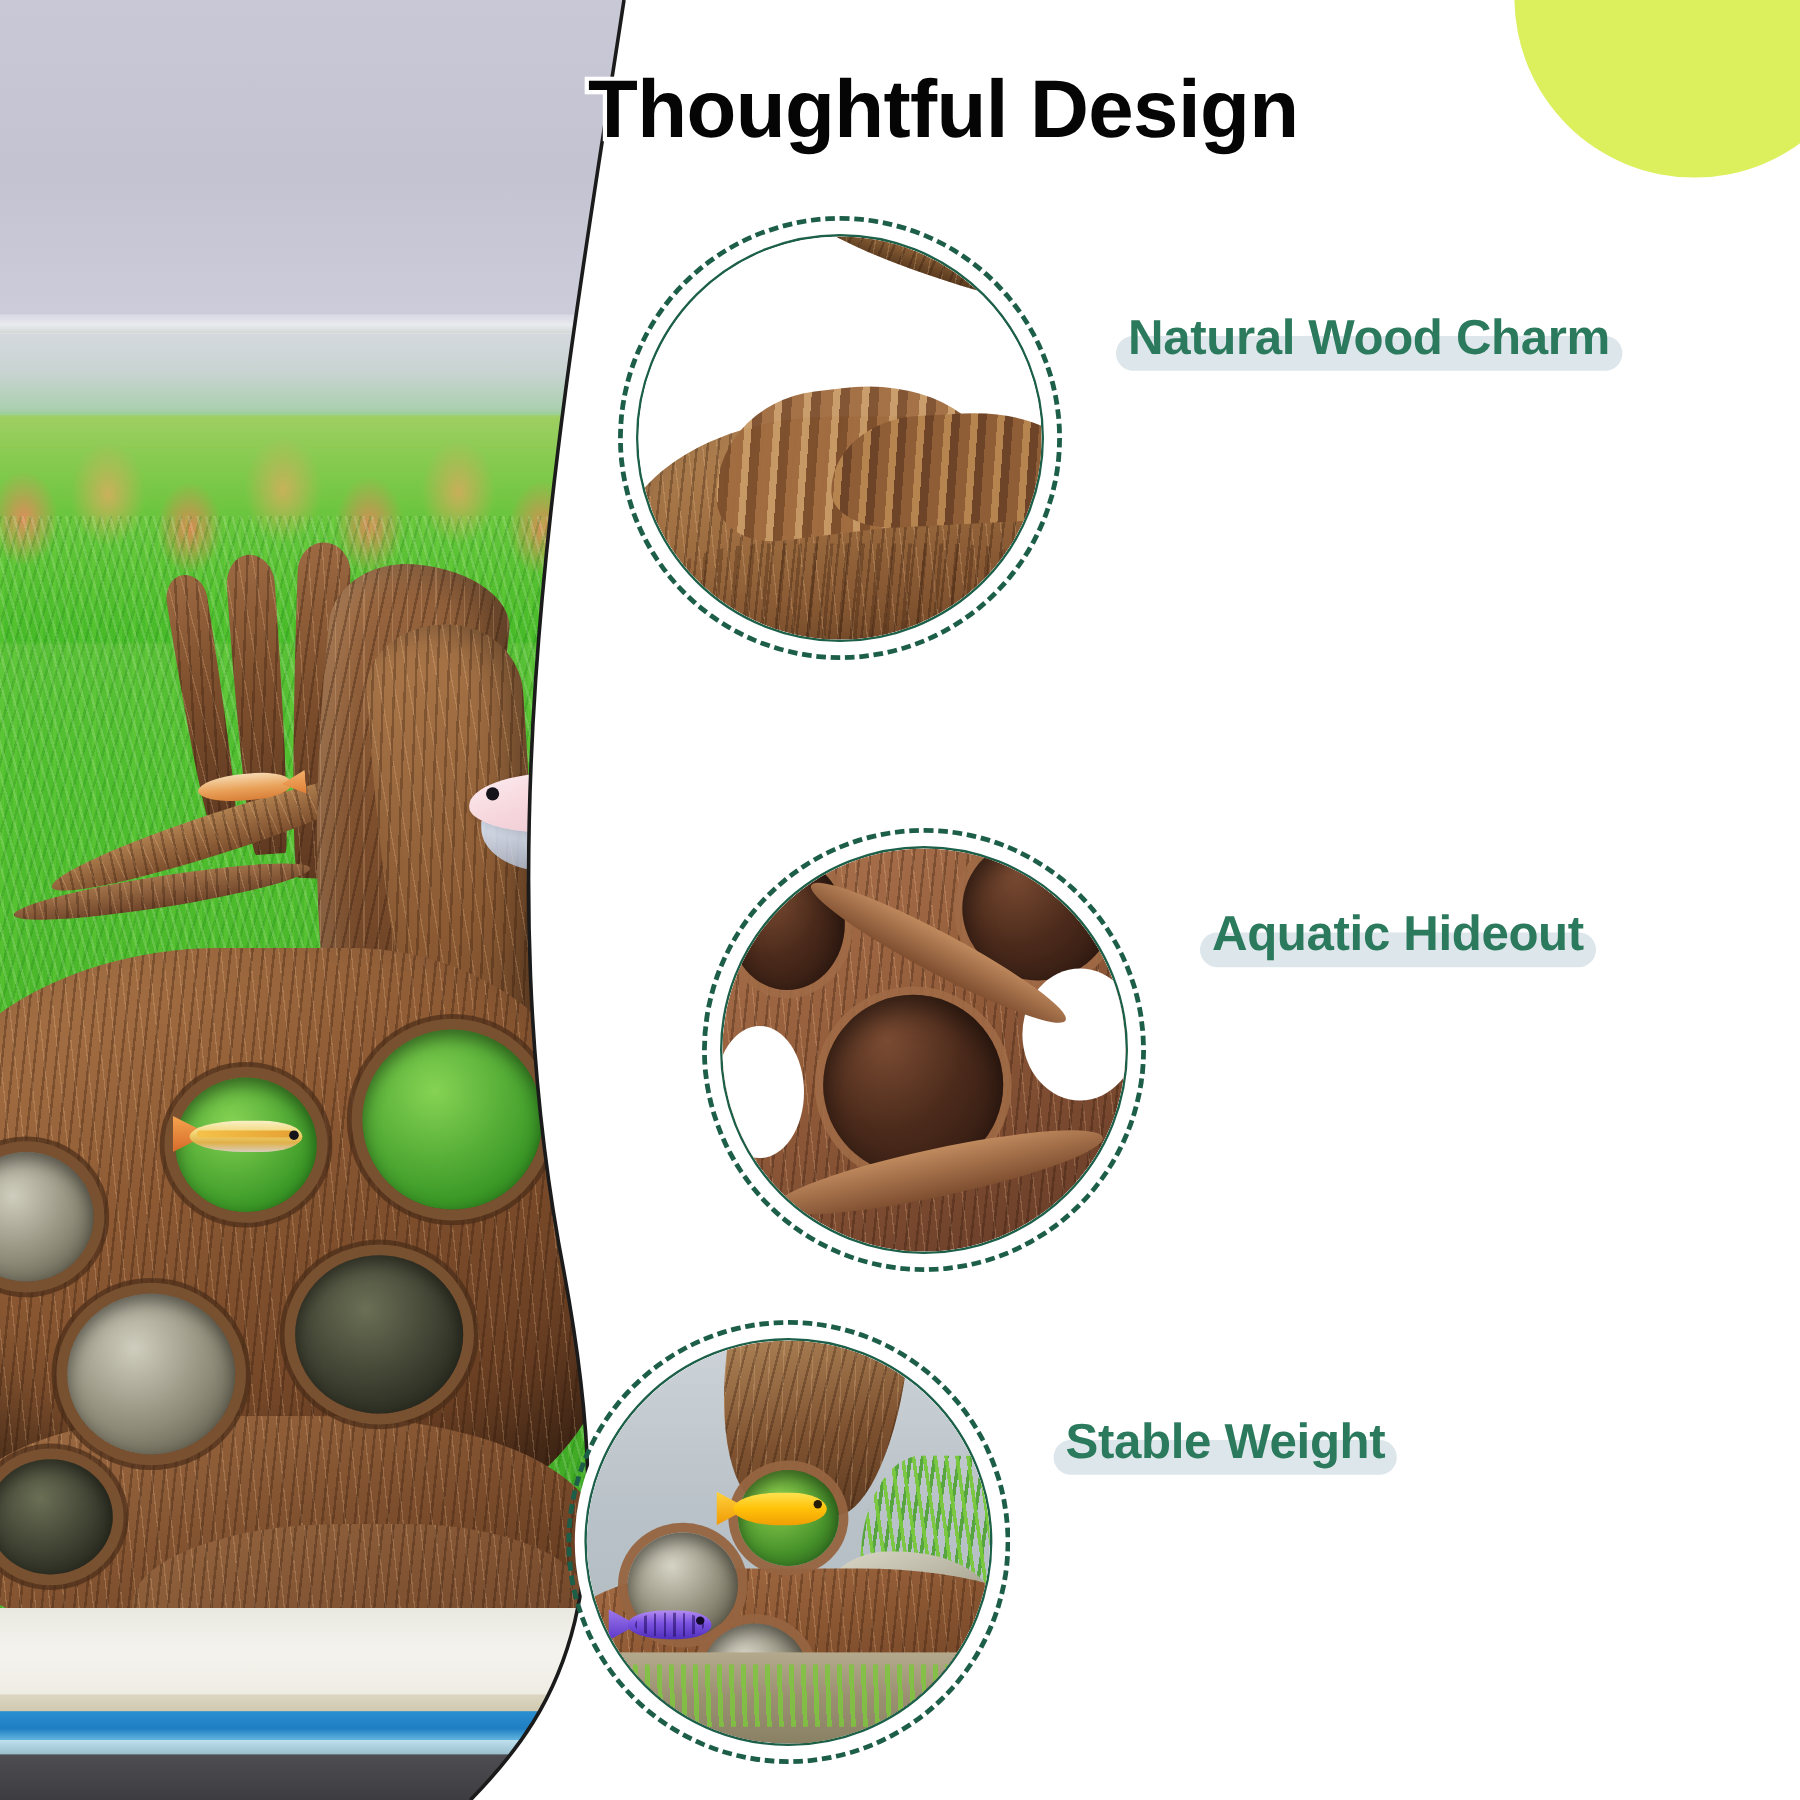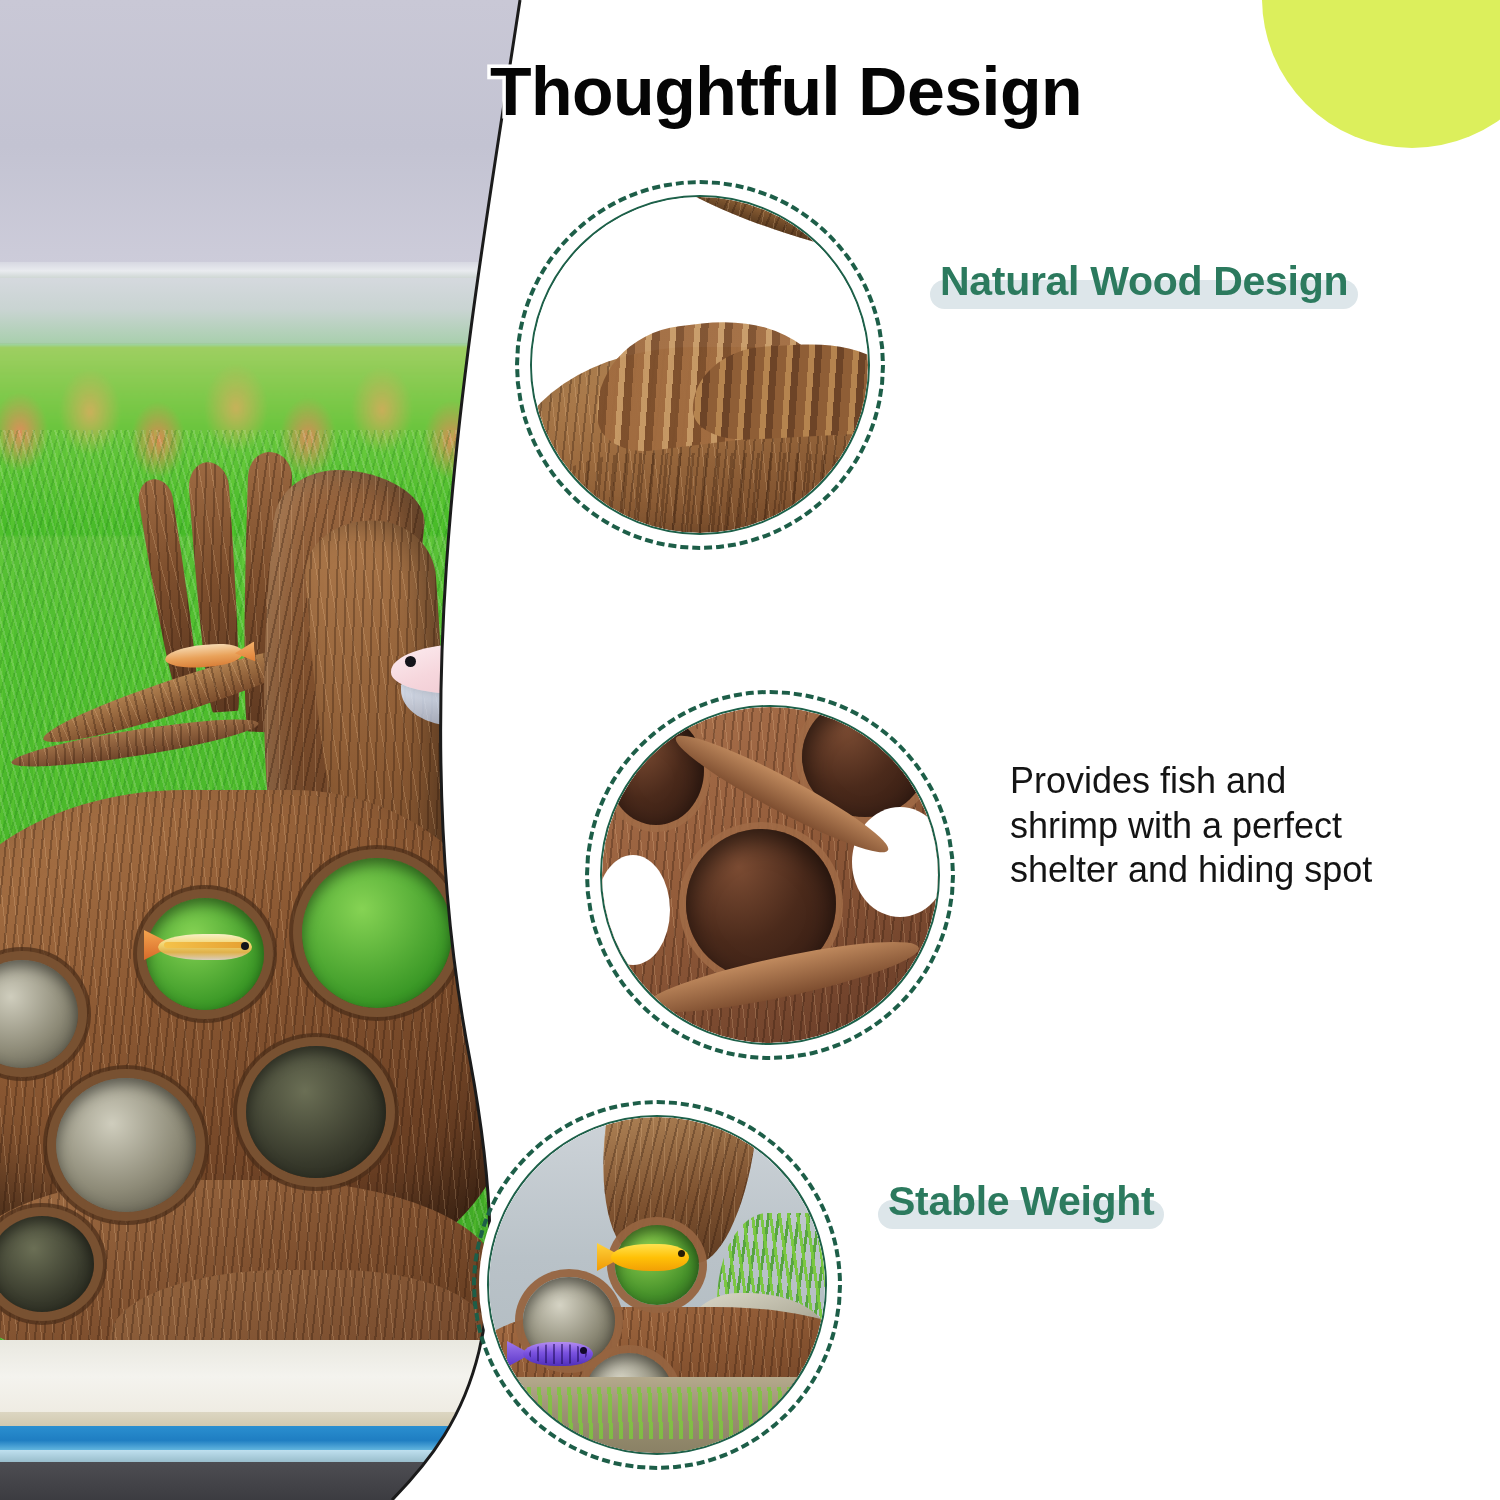--- a/index.html
+++ b/index.html
@@ -440,26 +440,24 @@
           <div class="c3-bf-tail"></div>
             <div class="c3-bf-body"></div>
           <div class="c3-bf-stripes"></div>
             <div class="c3-bf-eye"></div>
         </div>
       </div>
     </div>
   </div>
 
   <div class="ftext" style="left:940px;top:258px;width:530px;">
-    <div class="fhead">Natural Wood Design</div>
+    <div class="fhead">Natural Wood Charm</div>
   </div>
 
   <div class="ftext" style="left:1010px;top:755px;width:470px;">
-    <div class="fbody">Provides fish and
-shrimp with a perfect
-shelter and hiding spot</div>
+    <div class="fhead">Aquatic Hideout</div>
   </div>
 
   <div class="ftext" style="left:888px;top:1178px;width:560px;">
     <div class="fhead">Stable Weight</div>
   </div>
 
 </div>
 
 </body></html>

